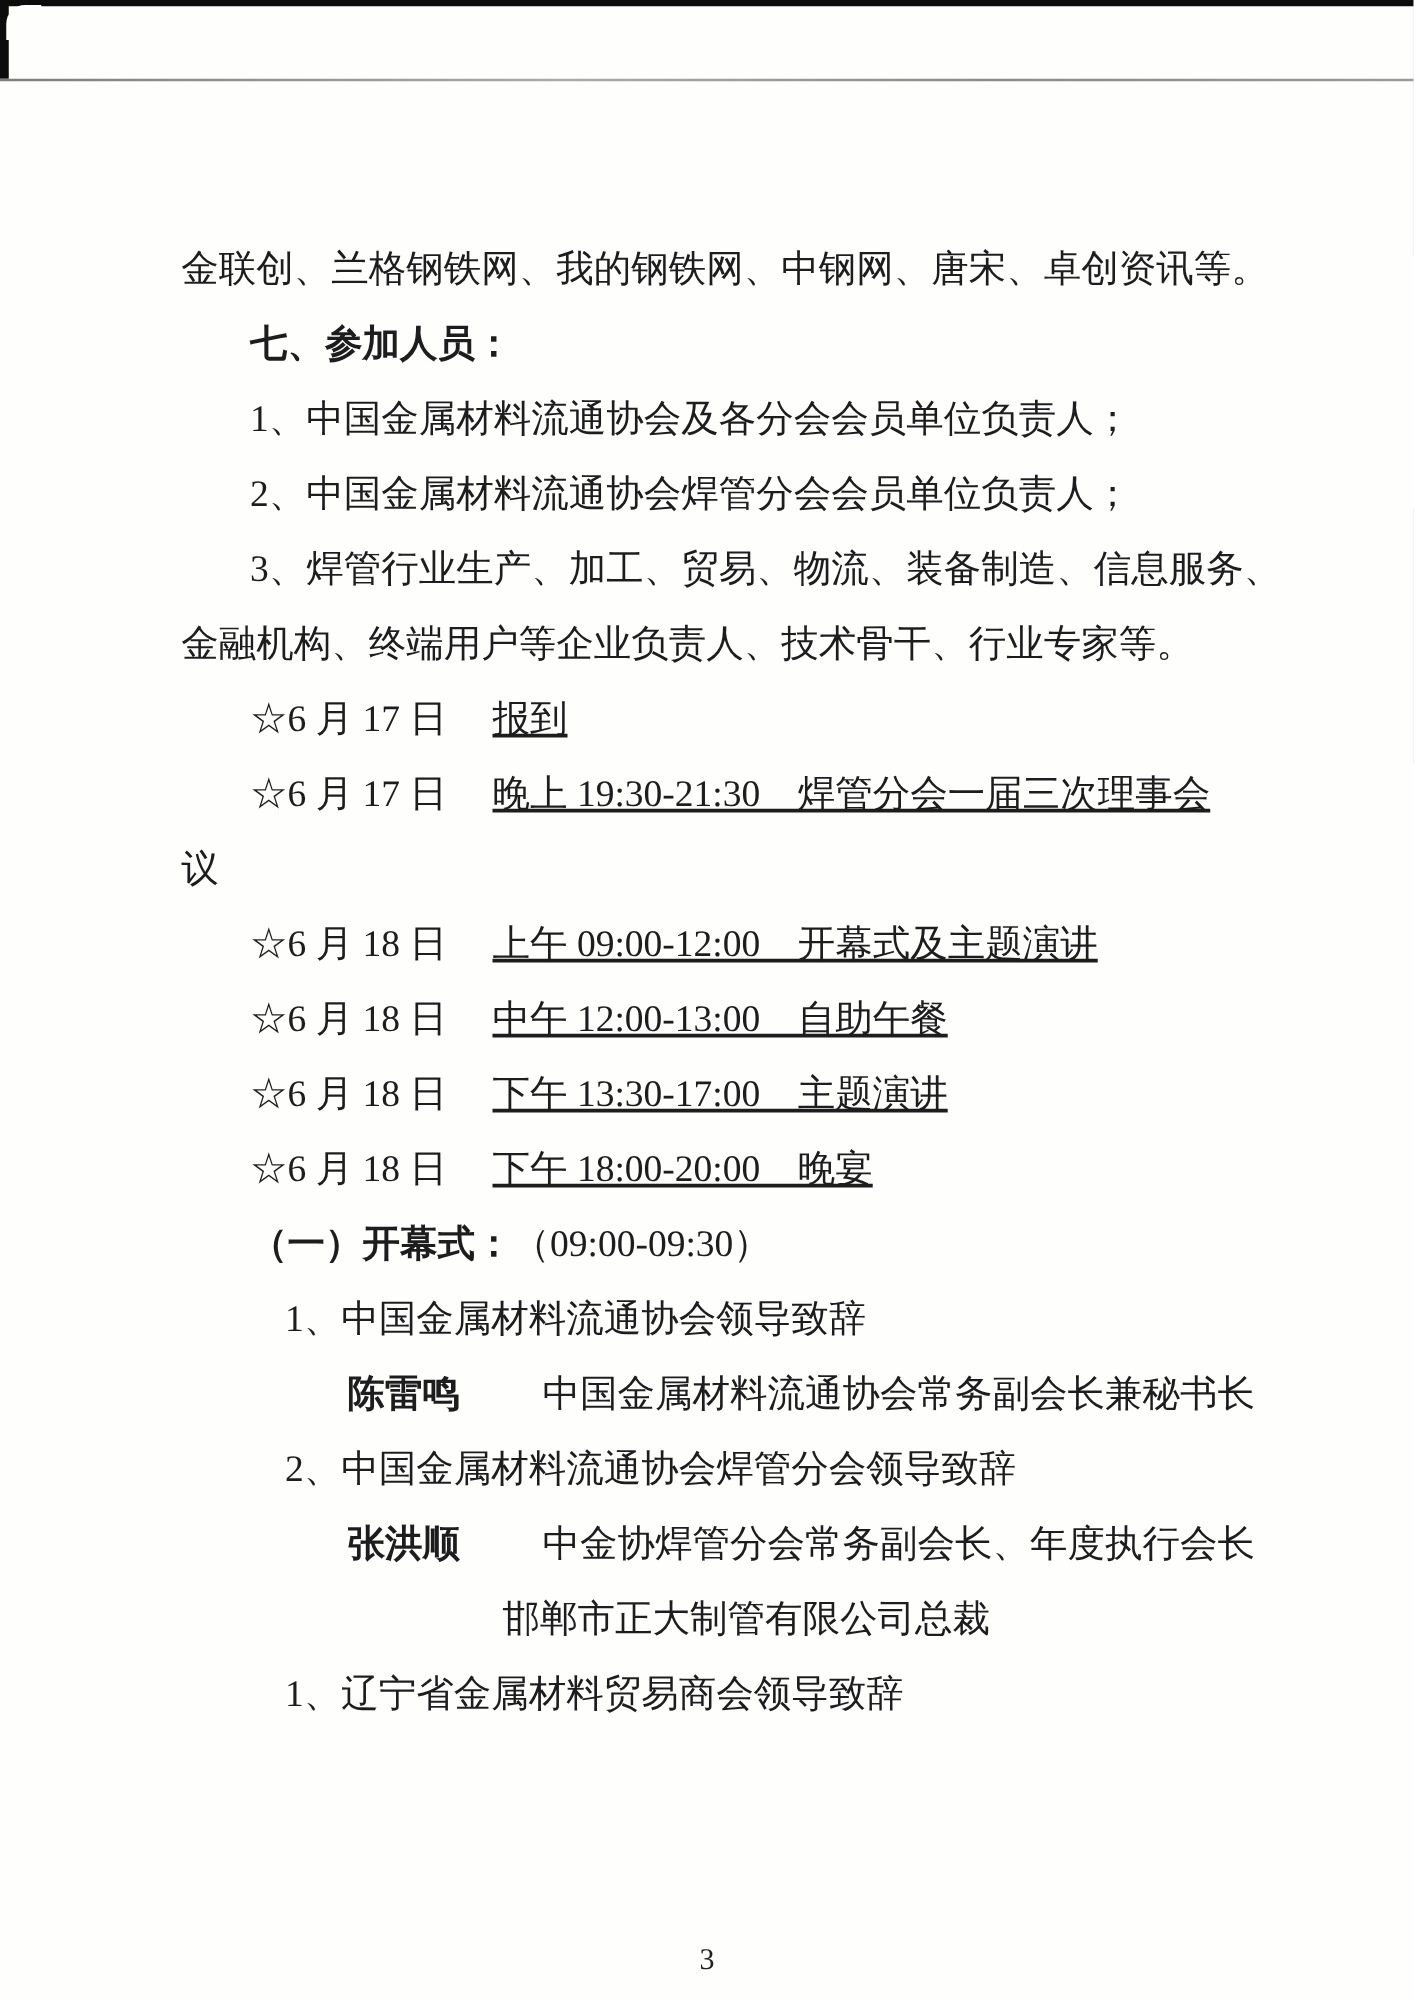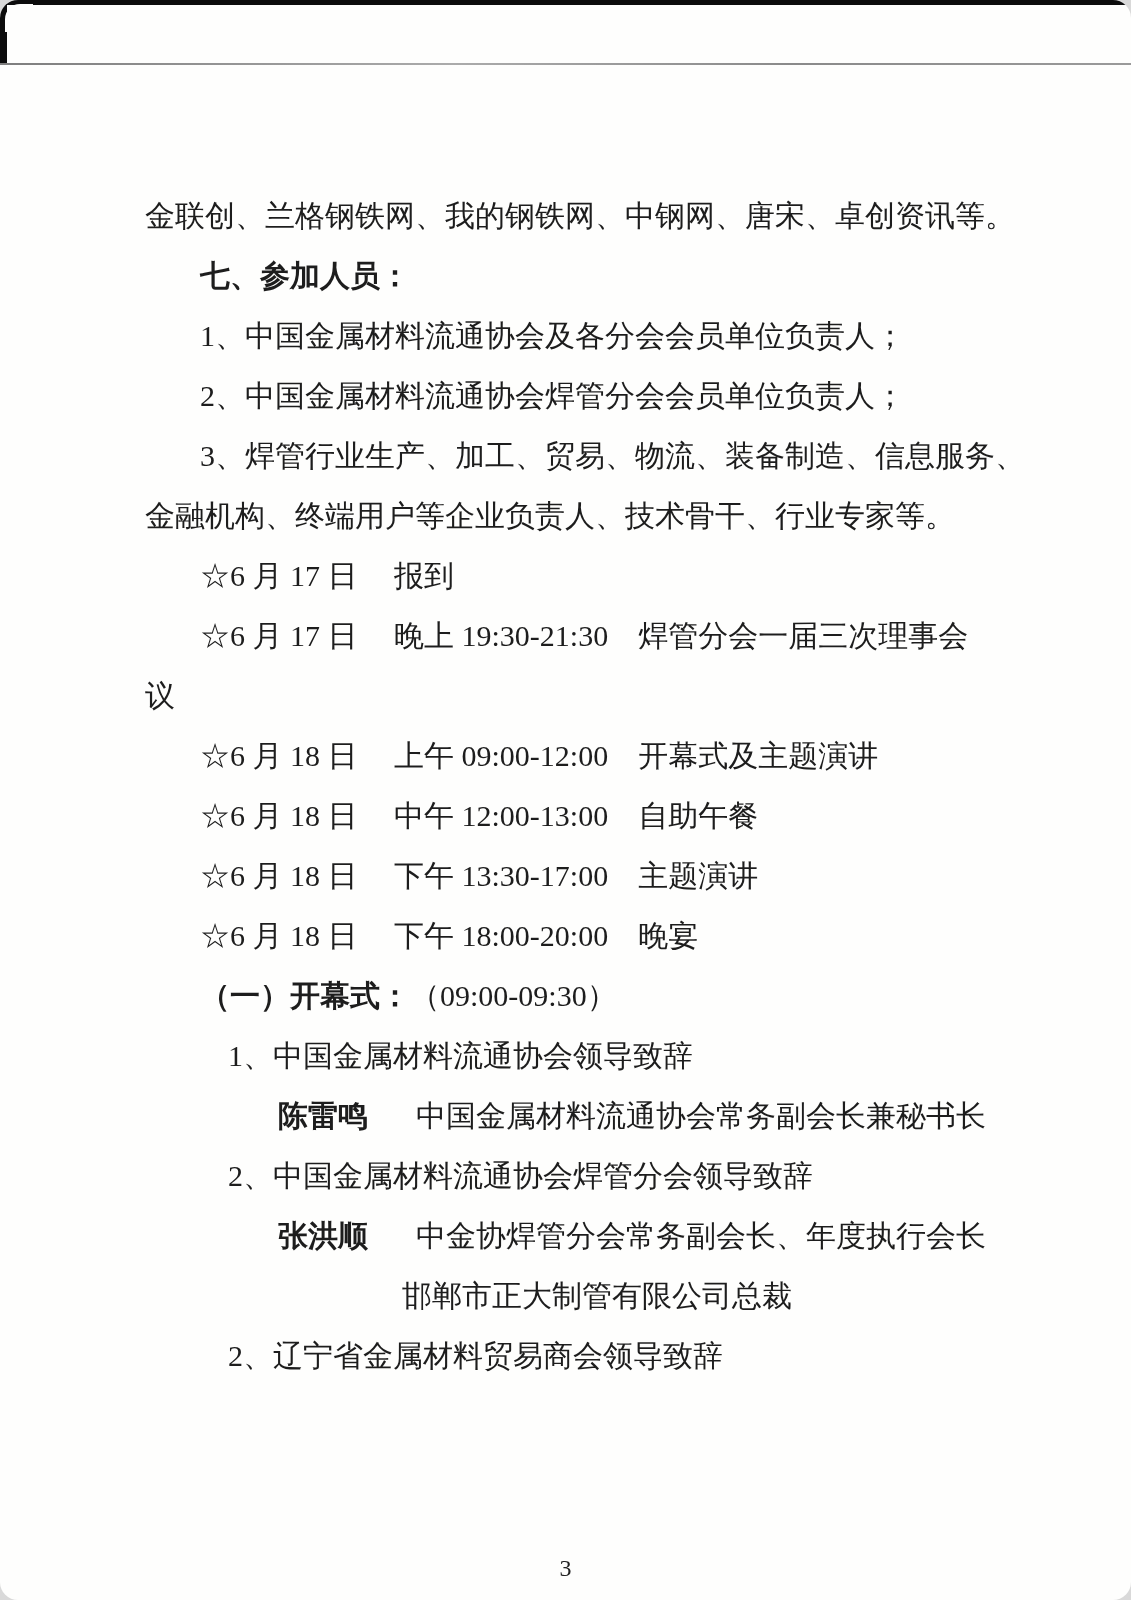--- a/index.html
+++ b/index.html
@@ -5,42 +5,41 @@
   html,body{margin:0;padding:0;background:#d9d9d9;}
   .page{
     position:relative;
     width:1131px;height:1600px;
     margin:0 auto;
     background:#fefefdff;
     background:#fefefd;
     overflow:hidden;
     font-family:"Liberation Serif","DejaVu Serif",serif;
     color:#1d1d1d;
-    border-radius:18px;
   }
   
   .scan-top-bar{position:absolute;top:0;left:0;width:100%;height:5px;background:#0c0c0c;}
   .scan-corner-mark{position:absolute;top:0;left:0;width:7px;height:63px;background:#0c0c0c;}
   .scan-corner-round{position:absolute;top:4px;left:5px;width:28px;height:28px;background:#fefefd;border-top-left-radius:15px;}
   .scan-divider{position:absolute;top:63px;left:0;width:100%;height:2px;
     background:linear-gradient(90deg,#7e7e7e,#ababab 40%,#8a8a8a 70%,#9a9a9a);}
   
   .doc{position:absolute;top:186px;left:145px;right:20px;font-size:30px;}
   .line{height:60px;line-height:60px;white-space:nowrap;}
   .b{font-weight:bold;}
   .ind1{margin-left:55px;}   
   .ind2{margin-left:83px;}   
   .ind3{margin-left:133px;}  
   .ind4{margin-left:257px;}  
   .agenda-row{display:flex;align-items:flex-end;}
   .agenda-date{width:170px;flex:0 0 auto;}
-  .agenda-detail{margin-left:24px;}
+  .agenda-detail{margin-left:24px;text-decoration:underline;}
   .speaker-row{display:flex;}
   .speaker-name{font-weight:bold;flex:0 0 auto;}
-  .speaker-title{margin-left:48px;}
+  .speaker-title{margin-left:66px;}
   .page-num{position:absolute;top:1550px;left:0;width:100%;text-align:center;
     font-size:24px;line-height:36px;color:#222;}
 </style>
 </head>
 <body>
 
 <div class="page">
 
   <div class="scan-top-bar"></div>
   <div class="scan-corner-mark"></div>
@@ -94,19 +93,19 @@
       <span class="speaker-title">中国金属材料流通协会常务副会长兼秘书长</span>
     </div>
 
     <div class="line ind2">2、中国金属材料流通协会焊管分会领导致辞</div>
     <div class="line ind3 speaker-row">
       <span class="speaker-name">张洪顺</span>
       <span class="speaker-title">中金协焊管分会常务副会长、年度执行会长</span>
     </div>
     <div class="line ind4">邯郸市正大制管有限公司总裁</div>
 
-    <div class="line ind2">2、辽宁省金属材料贸易商会领导致辞</div>
+    <div class="line ind2">1、辽宁省金属材料贸易商会领导致辞</div>
 
   </div>
 
   <div class="page-num">3</div>
 
 </div>
 
 </body></html>

